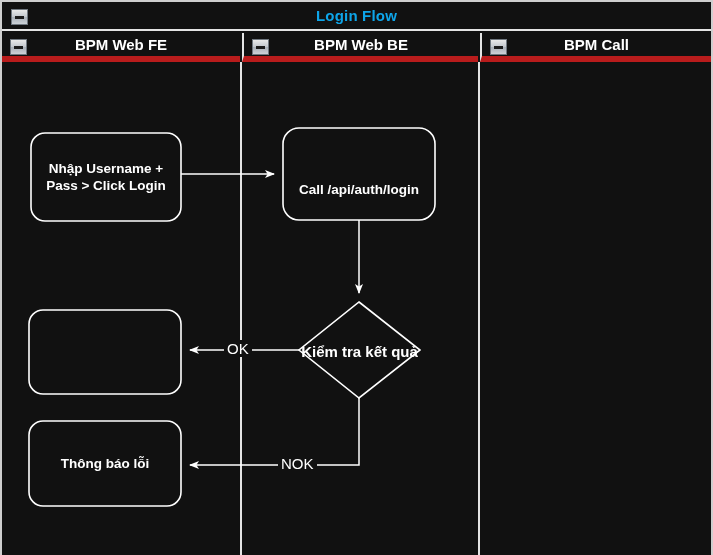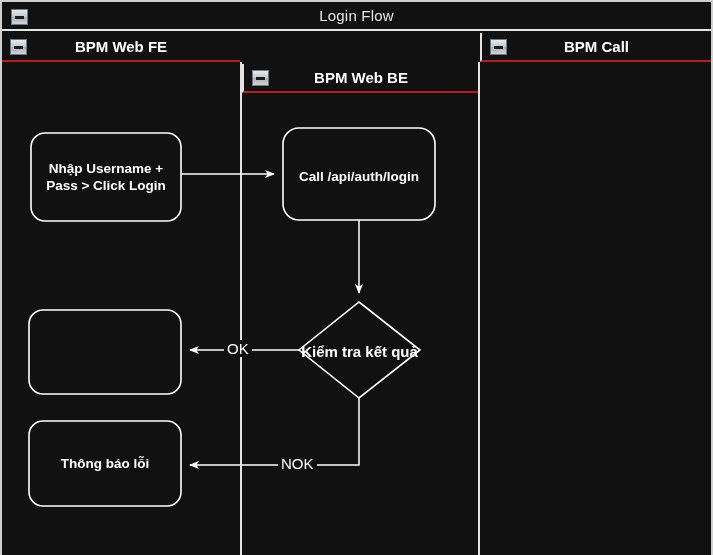--- a/index.html
+++ b/index.html
@@ -24,23 +24,23 @@
     position: absolute;
     left: 0; top: 0;
     width: 709px; height: 29px;
     background: #111111;
     border-bottom: 2px solid #e4e4e4;
     display: flex;
     align-items: center;
     justify-content: center;
   }
   #pool-title .title-text {
-    color: #e5e5e5;
-    font-size: 15px;
-    font-weight: normal;
+    color: #0ea5e9;
+    font-size: 15px;
+    font-weight: bold;
     letter-spacing: 0.2px;
   }
 
   
   .collapse-box {
     position: absolute;
     width: 17px; height: 16px;
     background: linear-gradient(180deg,#e9e9e9 0%,#c3c8ce 48%,#a9b0b8 52%,#cdd2d7 100%);
     border: 1px solid #707880;
     display: flex; align-items: center; justify-content: center;
@@ -52,35 +52,35 @@
     background: #1b1b1b;
   }
   #pool-collapse { left: 9px; top: 7px; }
 
   
   .lane-header {
     position: absolute;
     top: 31px;
     height: 29px;
     background: #111111;
-    border-bottom: 2px solid #b91c1c;
+    border-bottom: 6px solid #b91c1c;
     display: flex;
     align-items: center;
     justify-content: center;
     text-align: center;
   }
   .lane-header .lane-text {
     color: #ffffff;
     font-size: 15px;
     font-weight: bold;
   }
   .lane-header .collapse-box { left: 8px; top: 6px; }
 
   #lane-head-0 { left: 0;   width: 238px; }
-  #lane-head-1 { left: 240px; width: 236px; border-left: 2px solid #e4e4e4; margin-top: 31px; }
+  #lane-head-1 { left: 240px; width: 236px; border-left: 2px solid #e4e4e4; }
   #lane-head-2 { left: 478px; width: 231px; border-left: 2px solid #e4e4e4; }
 
   
   .lane-sep {
     position: absolute;
     top: 60px;
     width: 2px;
     height: 495px;
     background: #e4e4e4;
   }
@@ -184,21 +184,21 @@
       <path d="M357,158 L357,231" fill="none" stroke="#ffffff" stroke-width="1.5" marker-end="url(#arrow)"></path>
 
       <path d="M297,288 L188,288" fill="none" stroke="#ffffff" stroke-width="1.5" marker-end="url(#arrow)"></path>
 
       <path d="M357,336 L357,403 L188,403" fill="none" stroke="#ffffff" stroke-width="1.5" marker-end="url(#arrow)"></path>
     </svg>
 
     <div class="node-label" style="left:35px; top:98px; width:138px;">Nhập Username +
 Pass &gt; Click Login</div>
 
-    <div class="node-label" style="left:287px; top:106px; width:140px;">Call /api/auth/login</div>
+    <div class="node-label" style="left:287px; top:119px; width:140px;">Call /api/auth/login</div>
 
     <div class="diamond-label" style="left:297px; top:281px; width:121px;">Kiểm tra kết quả</div>
 
 
     <div class="node-label" style="left:33px; top:393px; width:140px;">Thông báo lỗi</div>
 
     <div class="edge-label" style="left:222px; top:278px;">OK</div>
 
     <div class="edge-label" style="left:276px; top:393px;">NOK</div>
   </div>

